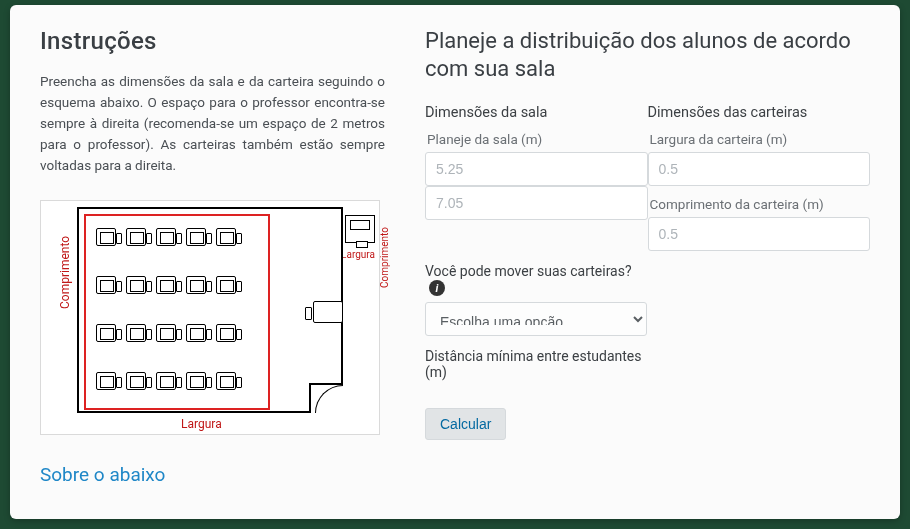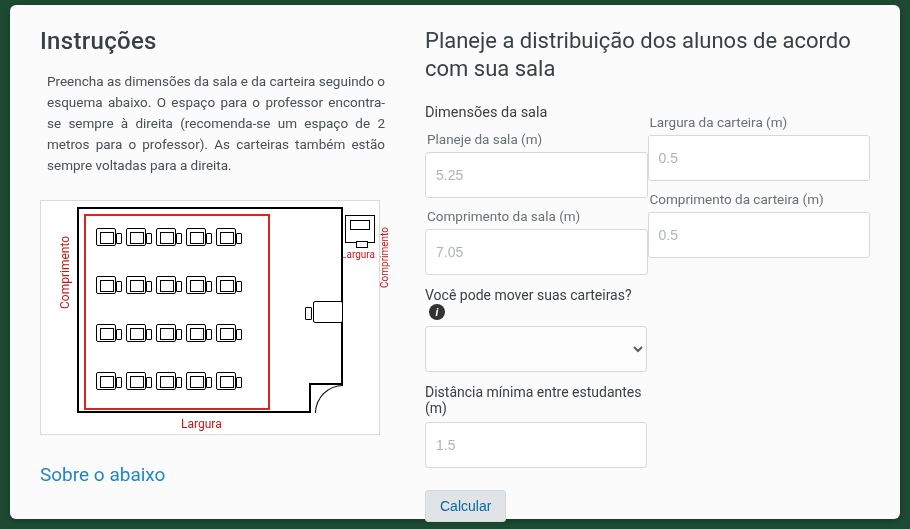--- a/index.html
+++ b/index.html
@@ -35,41 +35,41 @@
     font-weight: 400;
     color: #3a3f44;
     margin: 0 0 22px 0;
     line-height: 1.25;
   }
   .instructions-text {
     font-size: 13.5px;
     color: #4a4f54;
     line-height: 1.55;
     text-align: justify;
-    margin: 0 0 24px 7px;
+    margin: 0 0 24px 0;
   }
   .about-link {
     color: #1f87c7;
     font-size: 19px;
     margin-top: 14px;
     display: inline-block;
     cursor: pointer;
     font-weight: 400;
   }
   .form-cols { display: flex; margin-bottom: 8px; }
   .form-col { flex: 1 1 50%; min-width: 0; }
   .section-label { font-size: 14.5px; color: #3c4044; margin-bottom: 10px; }
   .field-label { font-size: 13.5px; color: #6b7075; margin: 10px 0 5px 2px; }
   .question-label { font-size: 14px; color: #3c4044; margin: 12px 0 6px 0; }
   input[type="text"], select.form-select {
     width: 100%;
     height: 34px;
     border: 1px solid #d5d9dc;
     border-radius: 3px;
-    padding: 22px 10px;
+    padding: 10px 10px;
     font-size: 14px;
     color: #333;
     background: #fff;
   }
   input[type="text"]::placeholder { color: #aeb4b9; }
   select.form-select { color: #5a5f63; background: #fdfdfd; }
   .info-icon {
     display: inline-flex;
     align-items: center;
     justify-content: center;
@@ -278,43 +278,42 @@
   <div class="right">
     <h2 class="plan-title">Planeje a distribuição dos alunos de acordo com sua sala</h2>
 
     <div class="form-cols">
       <div class="form-col">
         <div class="section-label">Dimensões da sala</div>
 
         <div class="field-label">Planeje da sala (m)</div>
         <input type="text" placeholder="5.25" style="">
 
-        <div class="field-label">Comprimento da sala (m)</div>
         <input type="text" placeholder="7.05" style="">
       </div>
 
       <div class="form-col">
+        <div class="section-label">Dimensões das carteiras</div>
 
         <div class="field-label">Largura da carteira (m)</div>
         <input type="text" placeholder="0.5" style="">
 
         <div class="field-label">Comprimento da carteira (m)</div>
         <input type="text" placeholder="0.5" style="">
       </div>
     </div>
 
     <div class="half-block">
       <div class="question-label">
         <span>Você pode mover suas carteiras?</span>
         <span class="info-icon">i</span>
       </div>
       <select class="form-select">
         <option>Escolha uma opção</option>
       </select>
 
       <div class="question-label">Distância mínima entre estudantes (m)</div>
-      <input type="text" placeholder="1.5" style="">
     </div>
 
     <button class="calc-btn">Calcular</button>
   </div>
 
 </div>
 
 </body></html>

